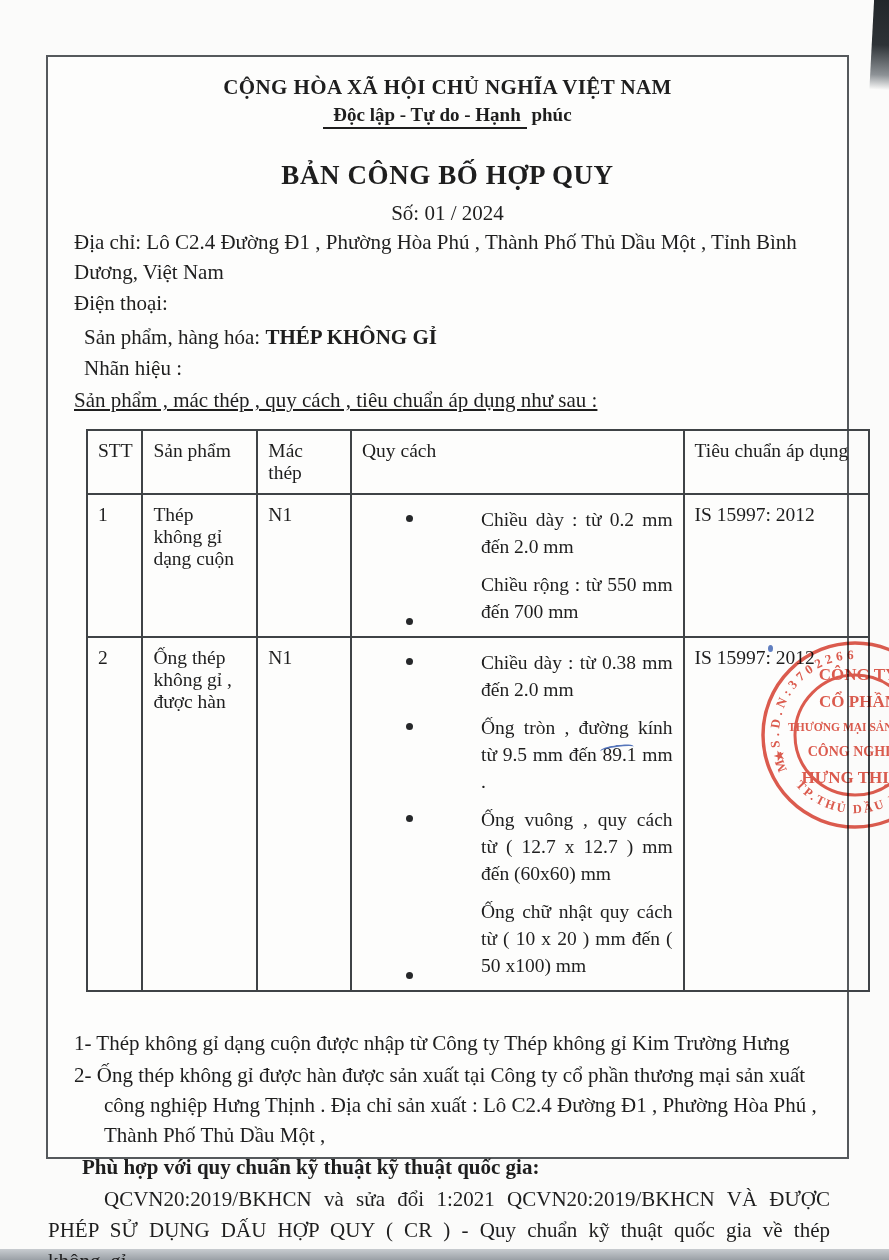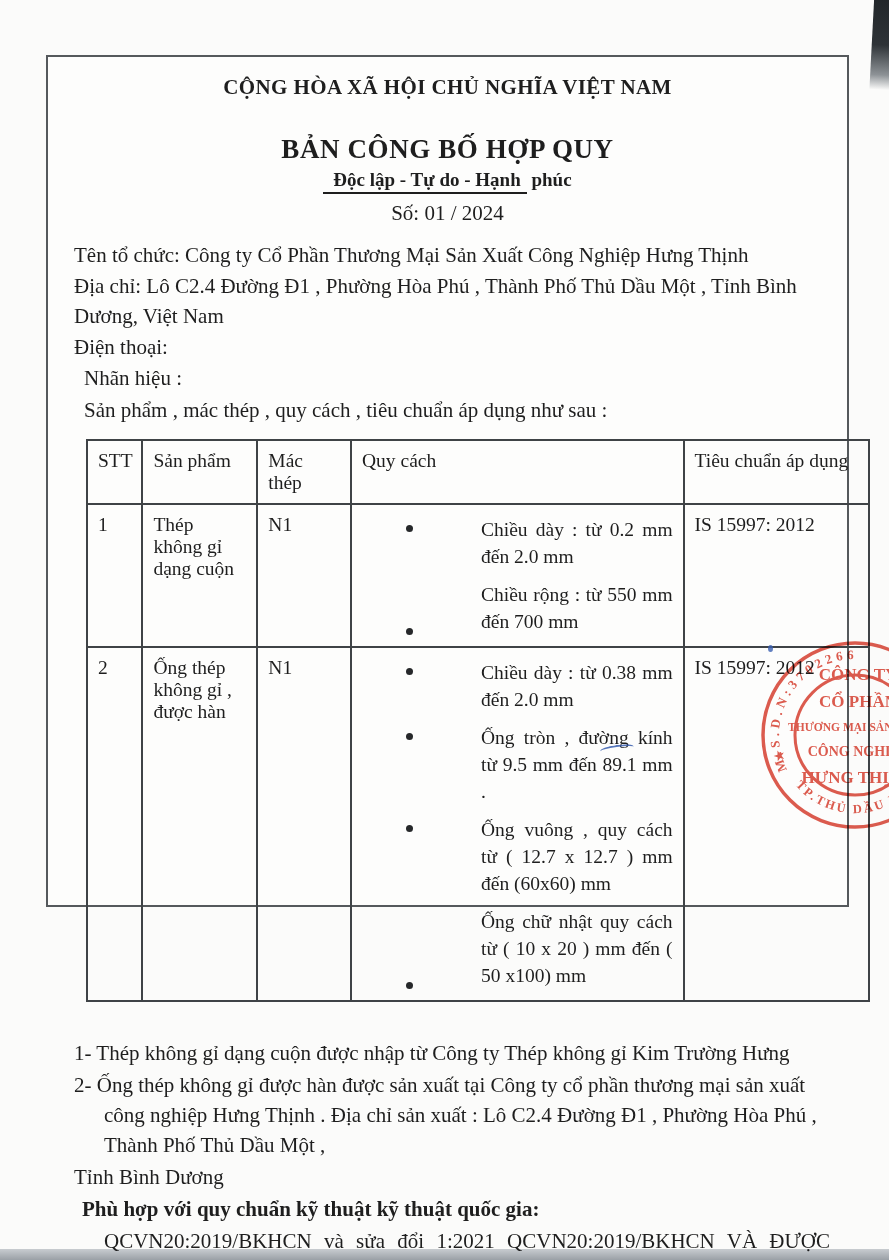--- a/index.html
+++ b/index.html
@@ -14,38 +14,38 @@
     position:absolute;right:-7px;top:-10px;width:24px;height:100px;
     background:linear-gradient(to bottom,#202428 0%,#2e3337 55%,#8d9296 85%,rgba(160,165,170,0) 100%);
     transform:rotate(3deg);
   }
   .artifact-bottom{
     position:absolute;left:0;bottom:0;width:100%;height:11px;
     background:linear-gradient(to bottom,#c8ccd0,#9aa0a6);
   }
   
   .page{
-    position:absolute;left:46px;top:55px;width:803px;height:852px;
+    position:absolute;left:46px;top:55px;width:803px;height:1104px;
     border:2px solid #55595c;
     background:#fdfdfc;
     padding:0 26px;box-sizing:border-box;
   }
   .center{text-align:center;}
   .nat-header{margin-top:18px;font-size:21px;font-weight:bold;letter-spacing:.4px;}
   .motto{margin-top:4px;font-size:19px;font-weight:bold;}
   .motto .u{border-bottom:2px solid #1e1e1e;padding:0 6px 2px 10px;}
   .doc-title{margin-top:34px;font-size:27px;font-weight:bold;letter-spacing:.6px;}
   .doc-no{margin-top:10px;font-size:21px;}
   p{margin:0;font-size:21px;line-height:30px;}
   .p-org{margin-top:14px;}
   .p-addr{margin-top:1px;}
   .p-phone{margin-top:1px;}
   .p-product{margin-top:4px;margin-left:10px;}
   .p-brand{margin-top:1px;margin-left:10px;}
-  .p-intro{margin-top:2px;margin-left:10px;}
+  .p-intro{margin-top:2px;margin-left:0;text-decoration:underline;}
   .bold{font-weight:bold;}
   
   table.spec-table{
     border-collapse:collapse;table-layout:fixed;
     margin:14px 4px 0 12px;width:784px;
     font-size:19.5px;color:#1e1e1e;
   }
   .spec-table th,.spec-table td{
     border:2px solid #3f4346;vertical-align:top;
     padding:9px 10px;font-weight:normal;text-align:left;
@@ -91,30 +91,30 @@
 </head>
 <body>
 
 <div class="artifact-top-right"></div>
 <div class="artifact-bottom"></div>
 
 <div class="page">
 
   <div class="center nat-header">CỘNG HÒA XÃ HỘI CHỦ NGHĨA VIỆT NAM</div>
 
+  <div class="center motto"><span class="u">Độc lập - Tự do - Hạnh</span><span> phúc</span></div>
+
   <div class="center doc-title">BẢN CÔNG BỐ HỢP QUY</div>
 
-  <div class="center motto"><span class="u">Độc lập - Tự do - Hạnh</span><span> phúc</span></div>
-
   <div class="center doc-no">Số: 01 / 2024</div>
 
-  <p class="p-org">Tên tổ chức: Công ty Cổ Phần Thương Mại Sản Xuất Công Nghiệp Hưng Thịnh</p>
   <p class="p-addr">Địa chỉ: Lô C2.4 Đường Đ1 , Phường Hòa Phú , Thành Phố Thủ Dầu Một , Tỉnh Bình Dương, Việt Nam</p>
   <p class="p-phone">Điện thoại:</p>
 
+  <p class="p-product"><span>Sản phẩm, hàng hóa: </span><span class="bold">THÉP KHÔNG GỈ</span></p>
   <p class="p-brand">Nhãn hiệu :</p>
   <p class="p-intro">Sản phẩm , mác thép , quy cách , tiêu chuẩn áp dụng như sau :</p>
 
   <table class="spec-table">
     <colgroup>
       <col class="col-stt">
         <col class="col-product">
         <col class="col-grade">
         <col class="col-spec">
         <col class="col-std">
@@ -166,21 +166,20 @@
             </div>
       </td>
       <td>IS 15997: 2012</td>
     </tr>
   </tbody>
     </table>
 
   <div class="notes">
     <p class="note-line">1-  Thép không gỉ dạng cuộn được nhập từ Công ty Thép không gỉ Kim Trường Hưng</p>
     <p class="note-hang">2-  Ống thép không gỉ được hàn được sản xuất tại Công ty cổ phần thương mại sản xuất công nghiệp Hưng Thịnh . Địa chỉ sản xuất : Lô C2.4 Đường Đ1 , Phường Hòa Phú , Thành Phố Thủ Dầu Một ,</p>
-    <p class="note-line">Tỉnh Bình Dương</p>
     <p class="p-conform">Phù hợp với quy chuẩn kỹ thuật kỹ thuật quốc gia:</p>
     <p class="final-para">QCVN20:2019/BKHCN và sửa đổi 1:2021 QCVN20:2019/BKHCN VÀ ĐƯỢC PHÉP SỬ DỤNG DẤU HỢP QUY ( CR ) -  Quy chuẩn kỹ thuật quốc gia về thép không gỉ</p>
   </div>
 </div>
 
 <svg class="stamp" viewBox="0 0 220 240">
   <g fill="none" stroke="#db4f41">
     <circle cx="115" cy="115" r="92" stroke-width="3.5"></circle>
     <circle cx="115" cy="115" r="60" stroke-width="3"></circle>
   </g>

